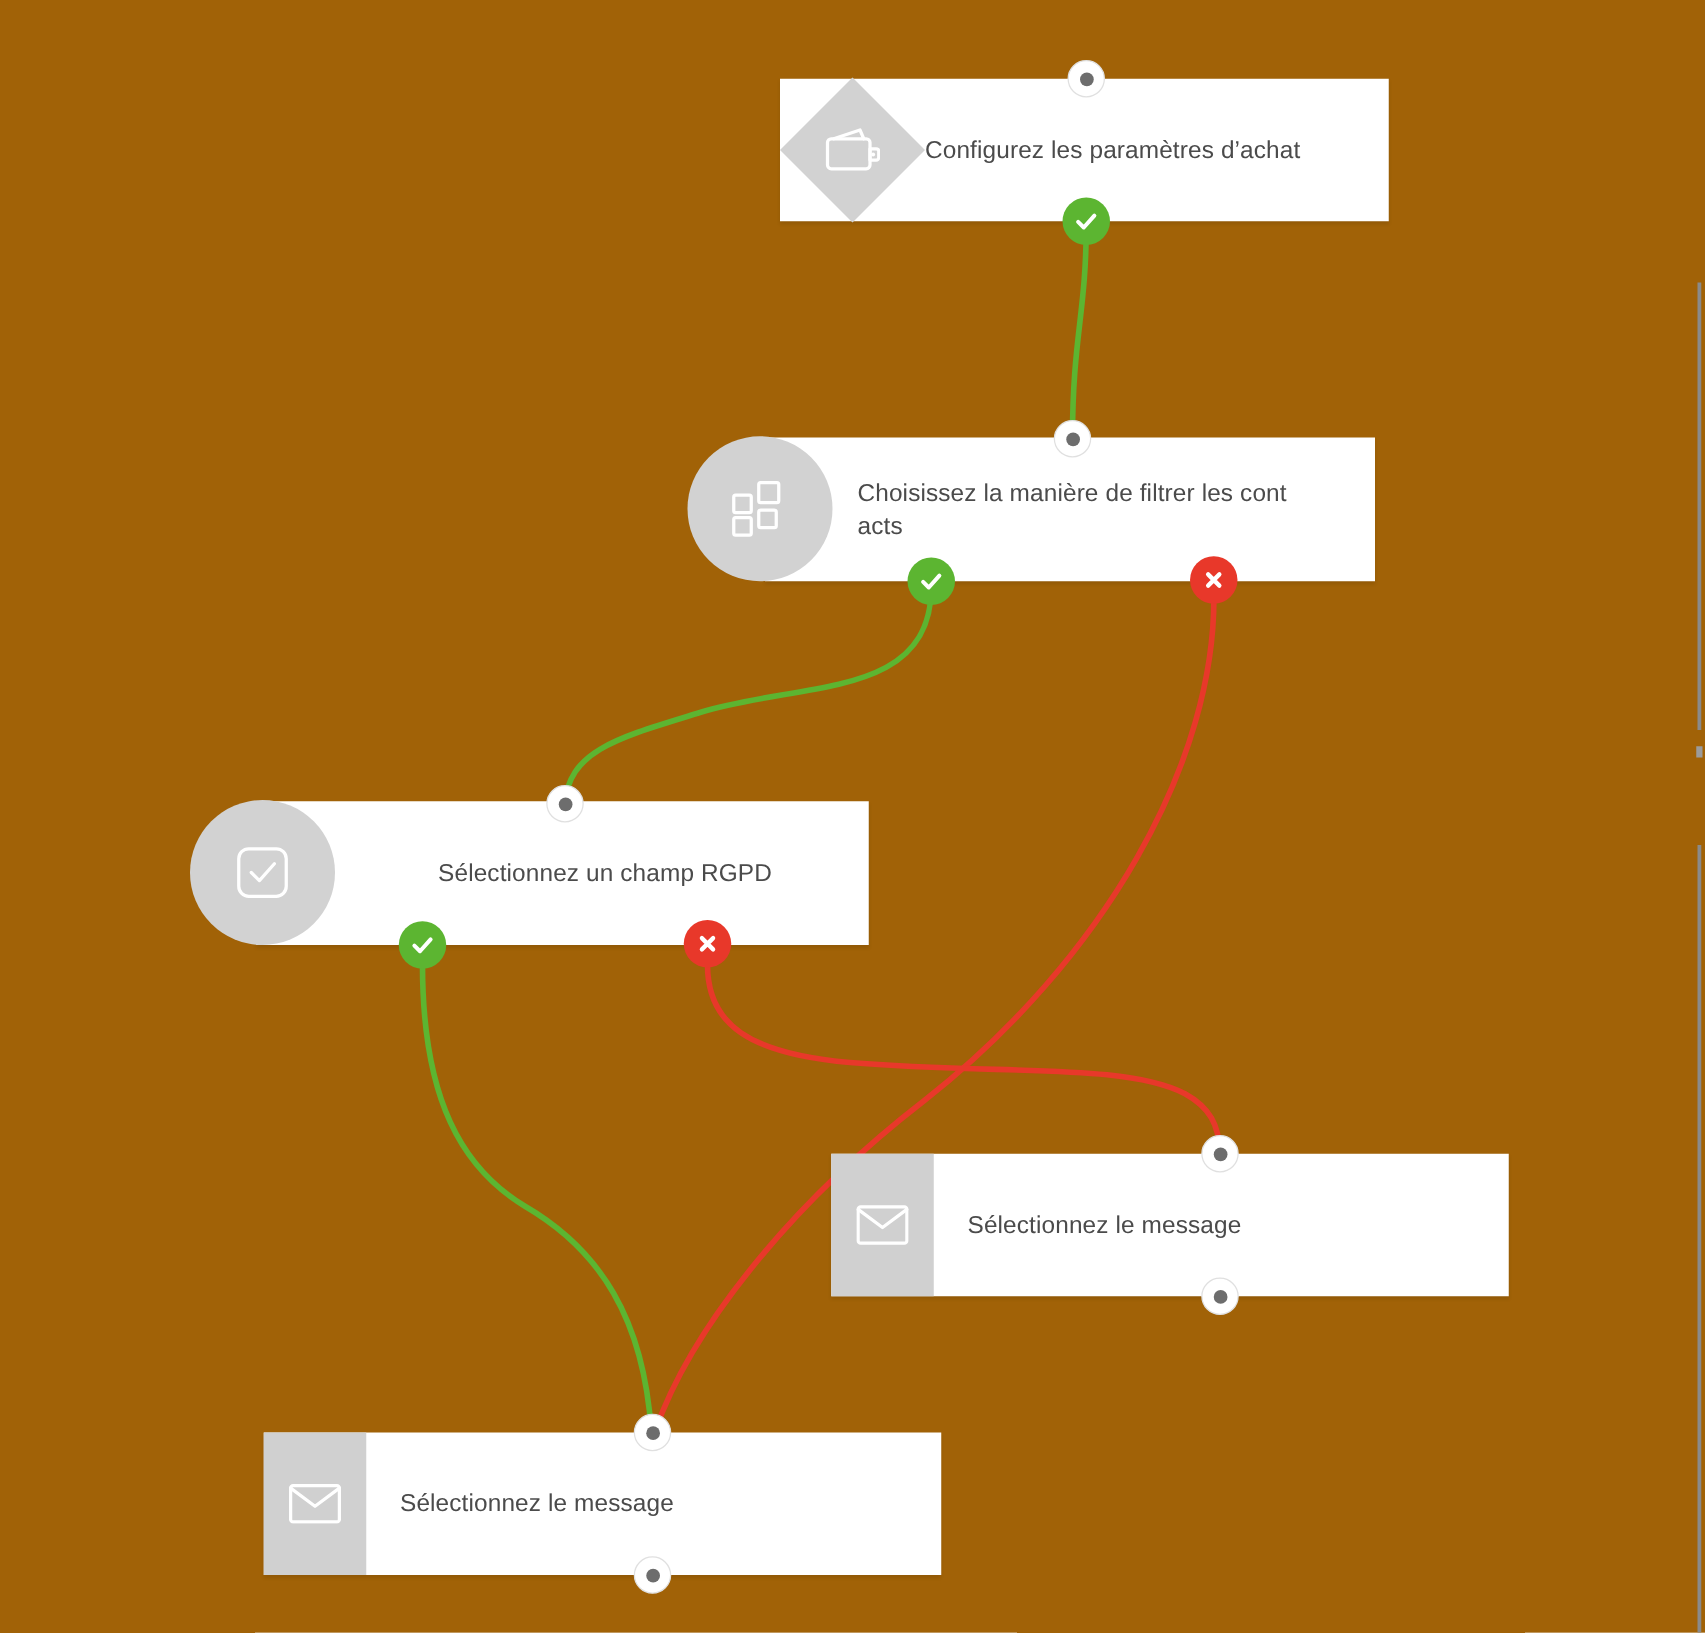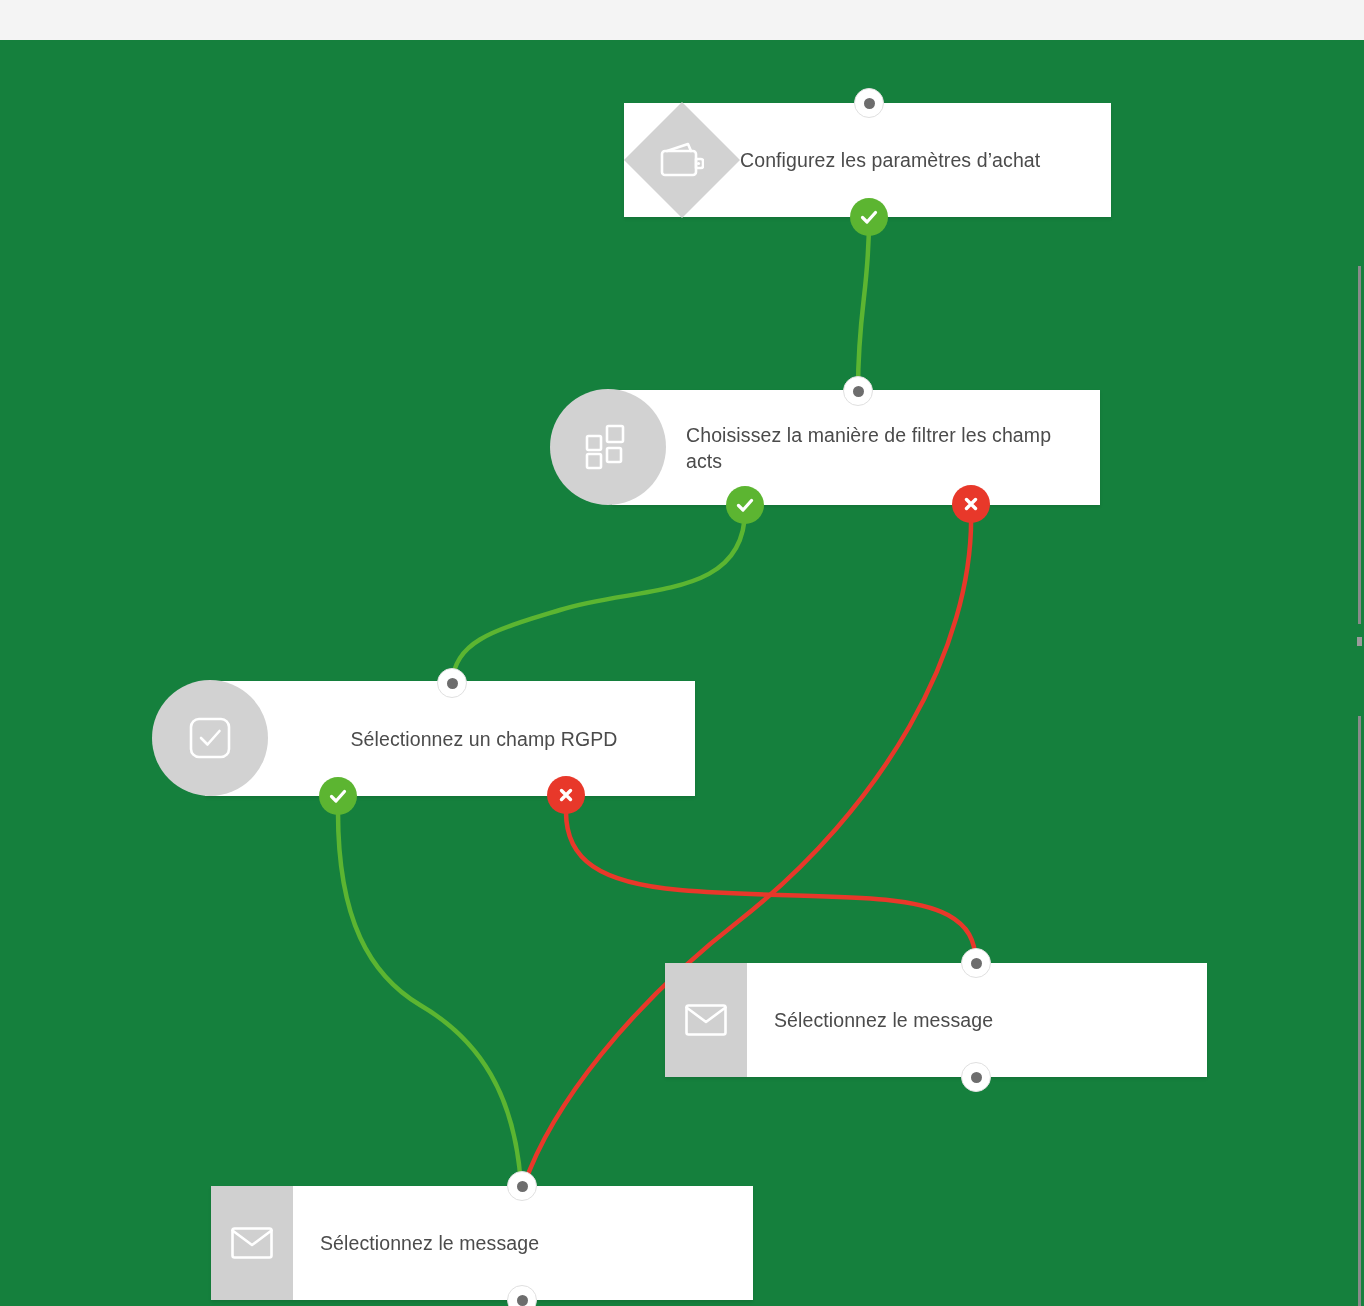--- a/index.html
+++ b/index.html
@@ -13,22 +13,21 @@
     height: 1306px;
     position: relative;
     overflow: hidden;
     font-family: "Liberation Sans", sans-serif;
     -webkit-font-smoothing: antialiased;
   }
 
   #canvas {
     position: absolute;
     inset: 0;
-    background: #15803d;
-    margin-top: 40px;
+    background: #a16207;
   }
 
   
   #edge-layer {
     position: absolute;
     left: 0;
     top: 0;
     width: 1364px;
     height: 1306px;
     pointer-events: none;
@@ -189,21 +188,21 @@
 
   <div class="node" style="left:612px; top:350px; width:488px; height:115px; padding-left:74px;">
     <span class="icon-box circle" style="position:absolute; left:-62px; top:-1px;">
       <svg width="46" height="46" viewBox="0 0 46 46" fill="none" stroke="#ffffff" stroke-width="2.6">
         <rect x="2" y="12" width="14" height="14" rx="1.5"></rect>
         <rect x="22" y="2" width="16" height="16" rx="1.5"></rect>
         <rect x="2" y="30" width="14" height="14" rx="1.5"></rect>
         <rect x="22" y="24" width="14" height="14" rx="1.5"></rect>
       </svg>
     </span>
-    <span class="node-label">Choisissez la manière de filtrer les champ
+    <span class="node-label">Choisissez la manière de filtrer les cont
 acts</span>
   </div>
   <div class="port" style="left:858px; top:351px;"></div>
   <div class="badge ok" style="left:745px; top:465px;">
     <svg width="22" height="22" viewBox="0 0 22 22">
       <path d="M4.5 11.5 L9 16 L17.5 6.5" fill="none" stroke="#ffffff" stroke-width="3.2" stroke-linecap="round" stroke-linejoin="round"></path>
     </svg>
   </div>
   <div class="badge err" style="left:971px; top:464px;">
     <svg width="18" height="18" viewBox="0 0 18 18">

